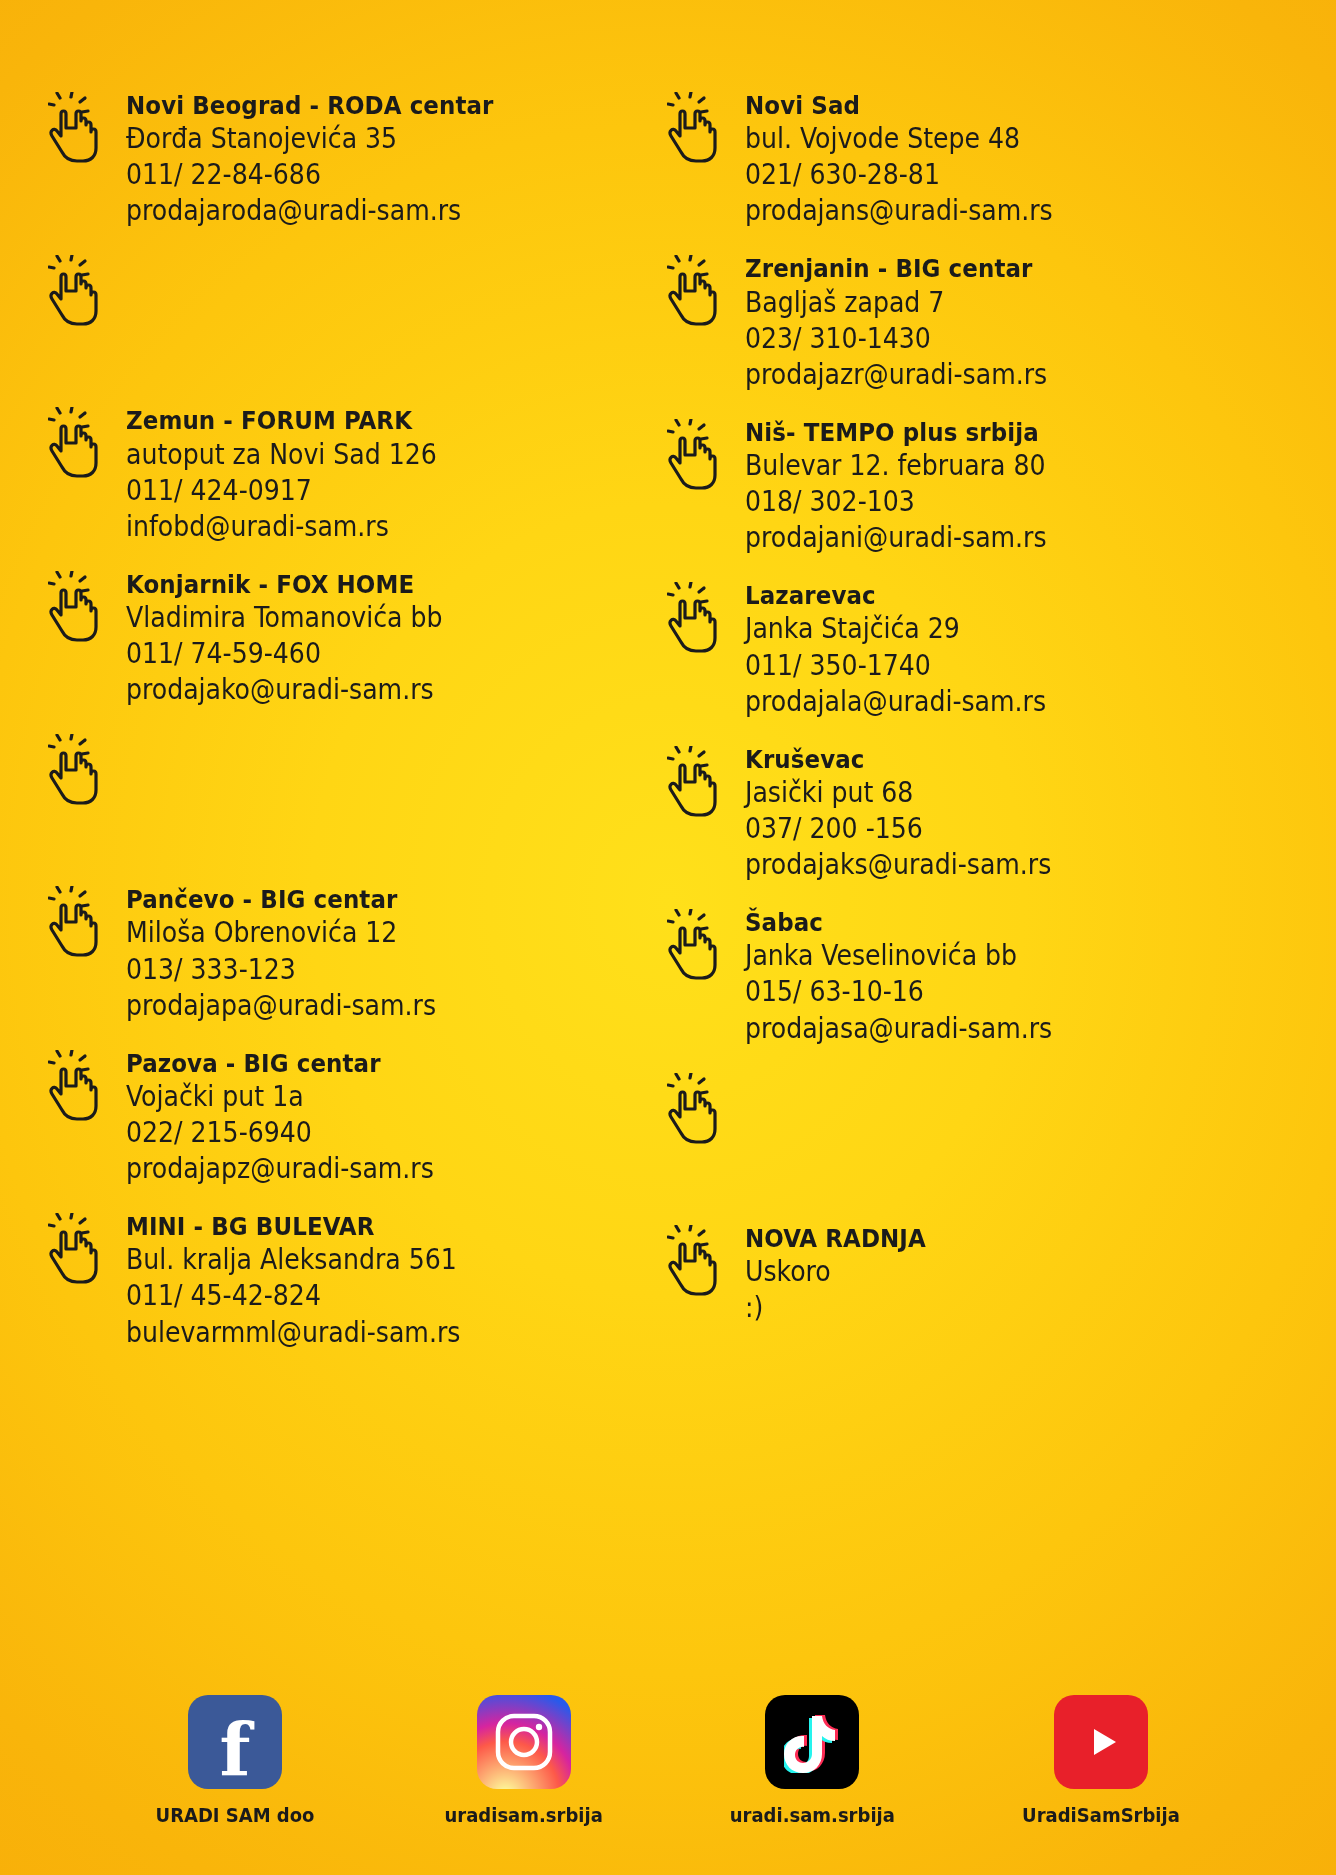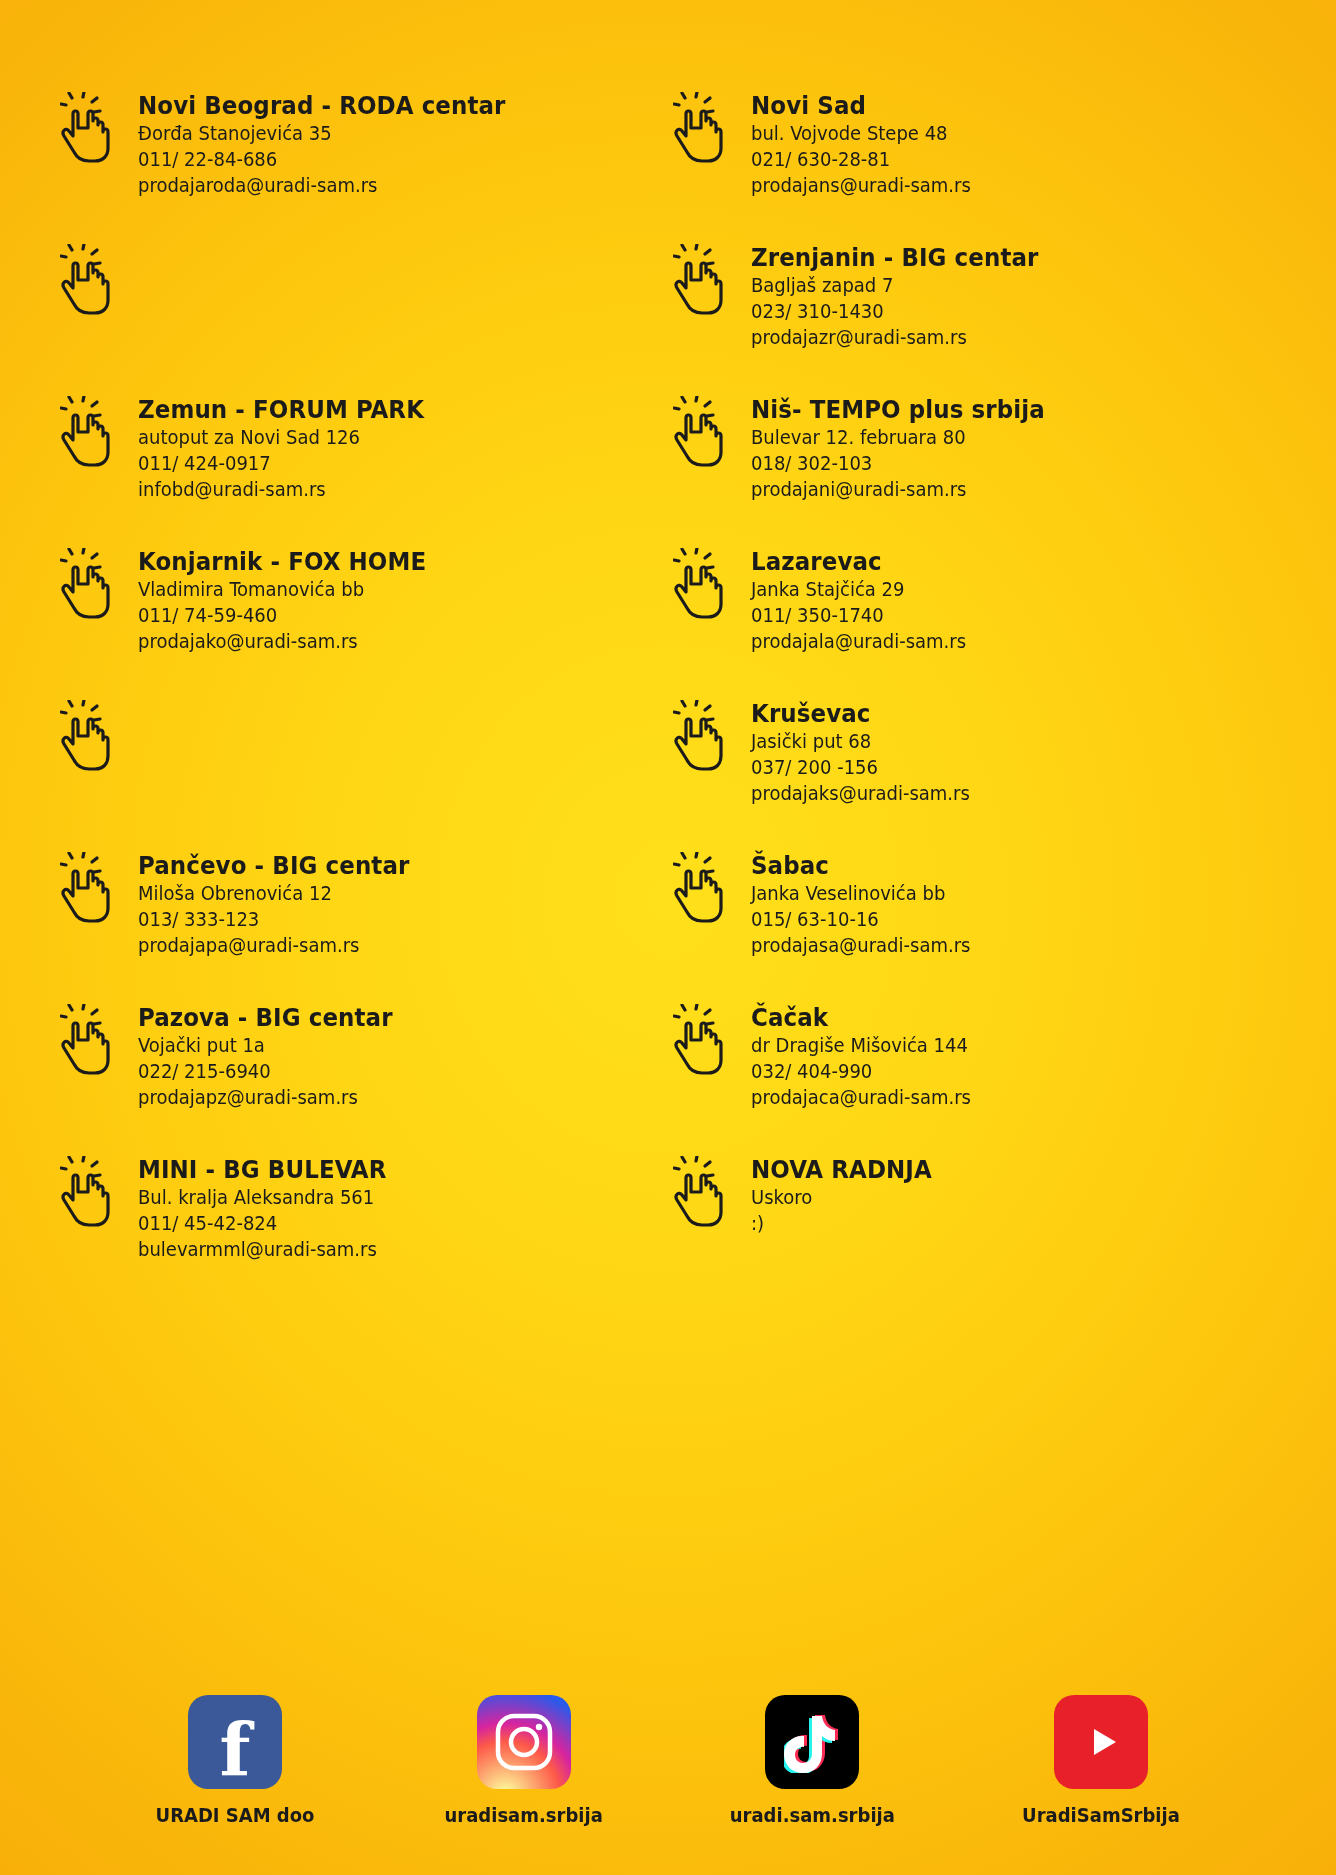--- a/index.html
+++ b/index.html
@@ -11,21 +11,21 @@
     font-family: "DejaVu Sans Condensed", "Liberation Sans", sans-serif;
     background: radial-gradient(ellipse 95% 75% at 50% 48%, #FFE01A 0%, #FFD614 28%, #FDC60D 55%, #F9B50A 78%, #F7A908 100%);
     position: relative;
     overflow: hidden;
     color: #1b1b1b;
   }
 
   .page {
     position: absolute;
     inset: 0;
-    padding: 88px 110px 0 60px;
+    padding: 88px 110px 0 48px;
   }
 
   .columns {
     display: flex;
     gap: 60px;
   }
   .col {
     flex: 1 1 0;
     display: flex;
     flex-direction: column;
@@ -51,21 +51,21 @@
     padding-top: 2px;
   }
   .entry-title {
     font-size: 25.5px;
     font-weight: bold;
     letter-spacing: 0.1px;
     line-height: 1.22;
     white-space: nowrap;
   }
   .entry-line {
-    font-size: 20px;
+    font-size: 28px;
     line-height: 1.29;
     white-space: nowrap;
   }
 
   .socials {
     position: absolute;
     left: 110px;
     right: 110px;
     bottom: 48px;
     display: flex;
@@ -362,26 +362,20 @@
           <span class="hand-icon">
   <svg width="60" height="72" viewBox="0 0 60 72" fill="none" stroke="#1b1b1b" stroke-width="3.2" stroke-linecap="round" stroke-linejoin="round">
     <path d="M12 6 L9 1"></path>
     <path d="M23 5 L24 0"></path>
     <path d="M32 10 L37 6"></path>
     <path d="M6 13 L1 12"></path>
     <path d="M34 20 L40 19"></path>
     <path d="M18 22 C18 18 13 18 13 22 L13 44 L9 39 C6 35 1 39 4 44 L14 60 C17 66 22 69 29 69 L35 69 C43 69 48 64 48 56 L48 40 C48 36 43 36 43 40 L43 33 C43 29 38 29 38 33 L38 29 C38 25 33 25 33 29 L33 26 L33 22 C33 18 28 18 28 22 L28 36 L18 36 Z" fill="none"></path>
   </svg>
 </span>
-          <div class="entry-text">
-       <div class="entry-title">Čačak</div>
-       <div class="entry-line">dr Dragiše Mišovića 144</div>
-       <div class="entry-line">032/ 404-990</div>
-       <div class="entry-line">prodajaca@uradi-sam.rs</div>
-     </div>
         </div>
         <div class="entry">
           <span class="hand-icon">
   <svg width="60" height="72" viewBox="0 0 60 72" fill="none" stroke="#1b1b1b" stroke-width="3.2" stroke-linecap="round" stroke-linejoin="round">
     <path d="M12 6 L9 1"></path>
     <path d="M23 5 L24 0"></path>
     <path d="M32 10 L37 6"></path>
     <path d="M6 13 L1 12"></path>
     <path d="M34 20 L40 19"></path>
     <path d="M18 22 C18 18 13 18 13 22 L13 44 L9 39 C6 35 1 39 4 44 L14 60 C17 66 22 69 29 69 L35 69 C43 69 48 64 48 56 L48 40 C48 36 43 36 43 40 L43 33 C43 29 38 29 38 33 L38 29 C38 25 33 25 33 29 L33 26 L33 22 C33 18 28 18 28 22 L28 36 L18 36 Z" fill="none"></path>

